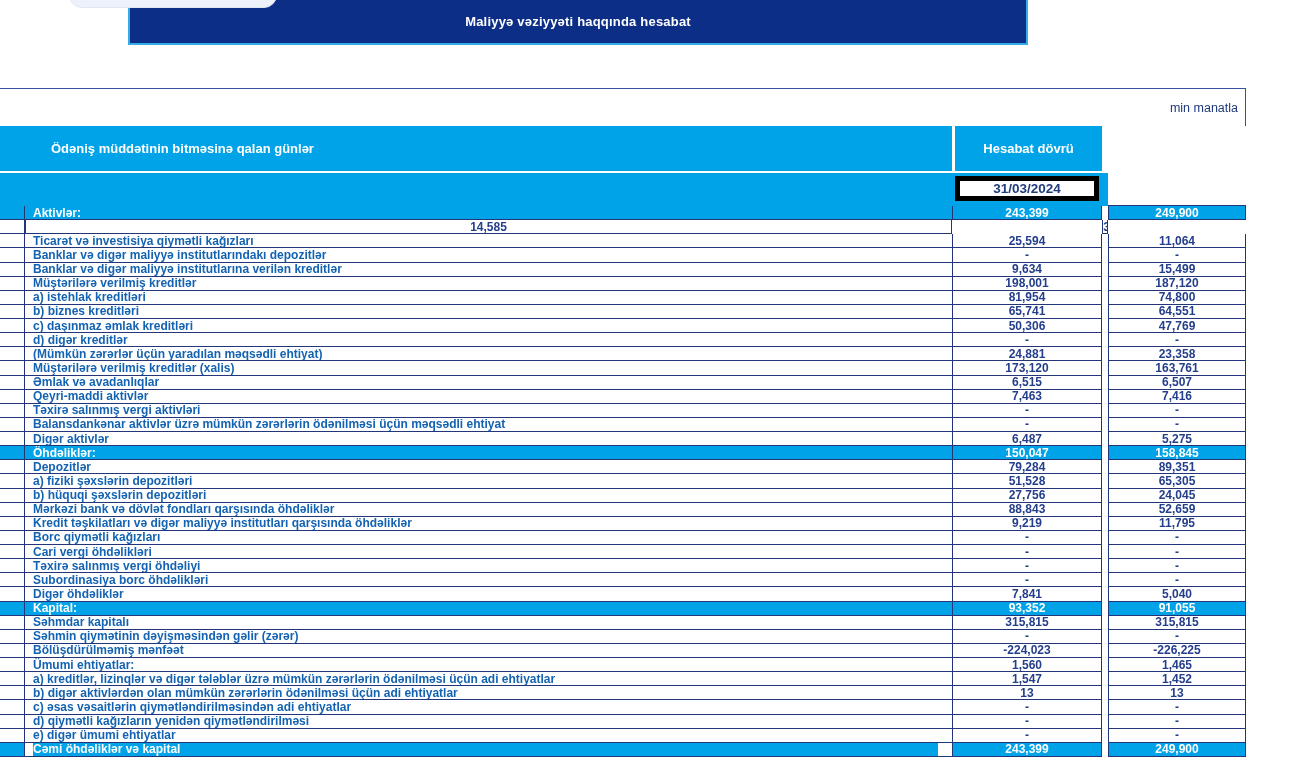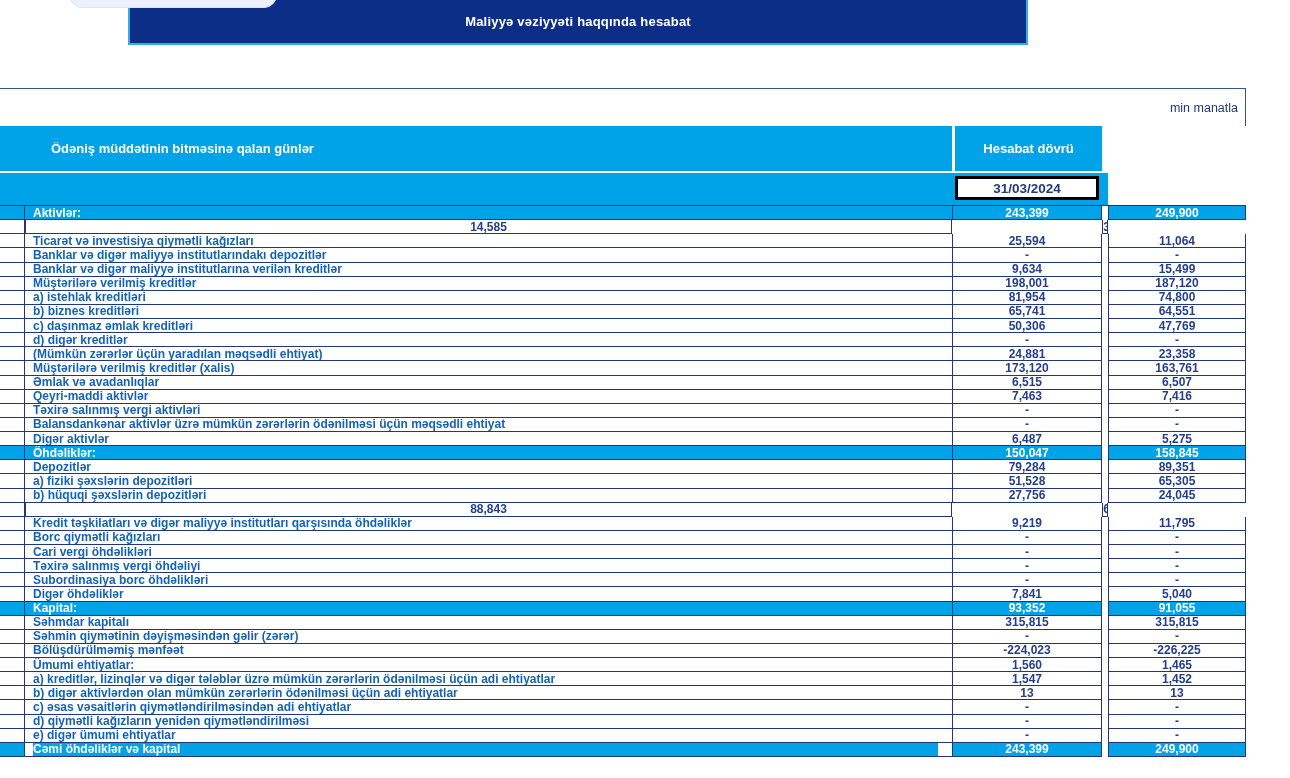--- a/index.html
+++ b/index.html
@@ -31,21 +31,21 @@
                     display:flex; align-items:center; }
   #header-row .hc-label { padding-left:26px; }
   #header-row .hc-val { justify-content:center; }
   #header-row .hc-val1 { border-left:3px solid #ffffff; }
   #header-row .hc-gutter { background:#ffffff; }
 
   
   #date-row { height:32px; }
   #date-row .dc { background:#00A3E8; }
   #date-row .date-wrap { background:#00A3E8; padding:3px 3px 5px 3px; }
-  #date-row .date-cell { background:#ffffff; border:3px solid #000000; height:100%;
+  #date-row .date-cell { background:#ffffff; border:5px solid #000000; height:100%;
                          display:flex; align-items:center; justify-content:center;
                          color:#203C7C; font-size:13.5px; font-weight:bold; }
 
   
   #data-grid { border-top:1px solid #24367A; }
   #data-grid .grid-row { height:14.128px; }
   .c { overflow:hidden; white-space:nowrap; }
   .c0 { border-right:1px solid #24367A; border-bottom:1px solid #24367A; background:#fff; }
   .c1 { border-bottom:1px solid #24367A; background:#fff;
         display:flex; align-items:center; padding-left:8px;
@@ -233,20 +233,21 @@
         </div>
         <div class="grid-row">
           <div class="c c0"></div>
           <div class="c c1">b) hüquqi şəxslərin depozitləri</div>
           <div class="c cv">27,756</div>
           <div class="c c3"></div>
           <div class="c cv">24,045</div>
         </div>
         <div class="grid-row">
           <div class="c c0"></div>
+          <div class="c c1">Mərkəzi bank və dövlət fondları qarşısında öhdəliklər</div>
           <div class="c cv">88,843</div>
           <div class="c c3"></div>
           <div class="c cv">52,659</div>
         </div>
         <div class="grid-row">
           <div class="c c0"></div>
           <div class="c c1">Kredit təşkilatları və digər maliyyə institutları qarşısında öhdəliklər</div>
           <div class="c cv">9,219</div>
           <div class="c c3"></div>
           <div class="c cv">11,795</div>

